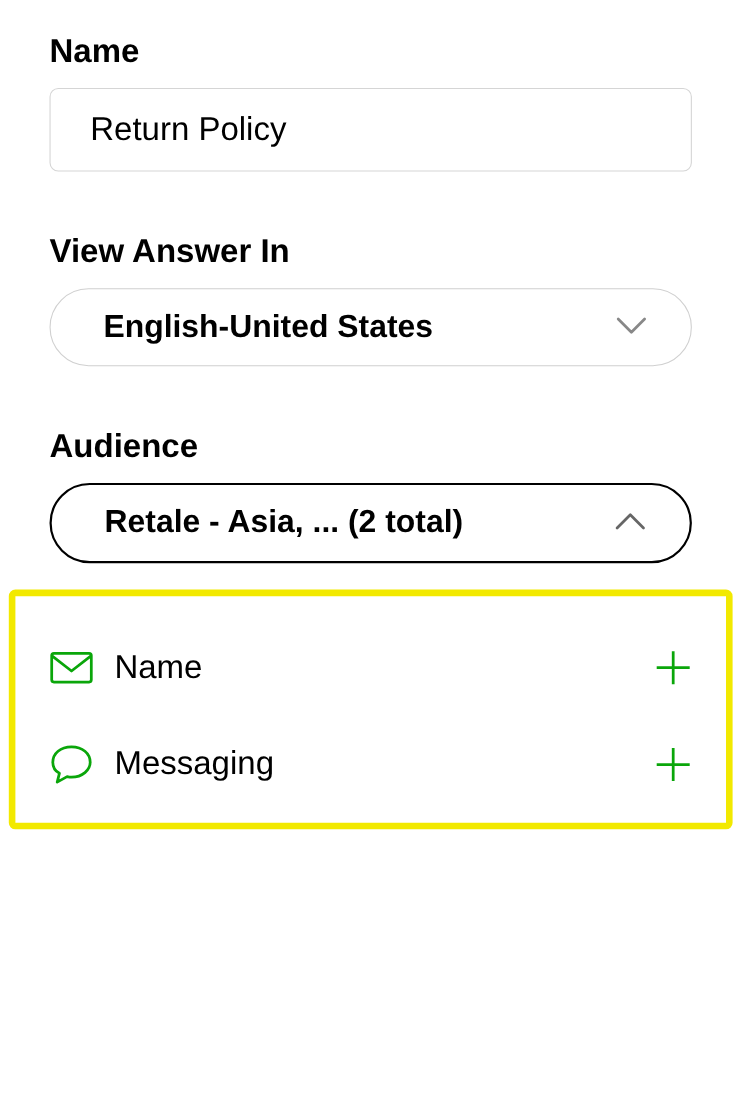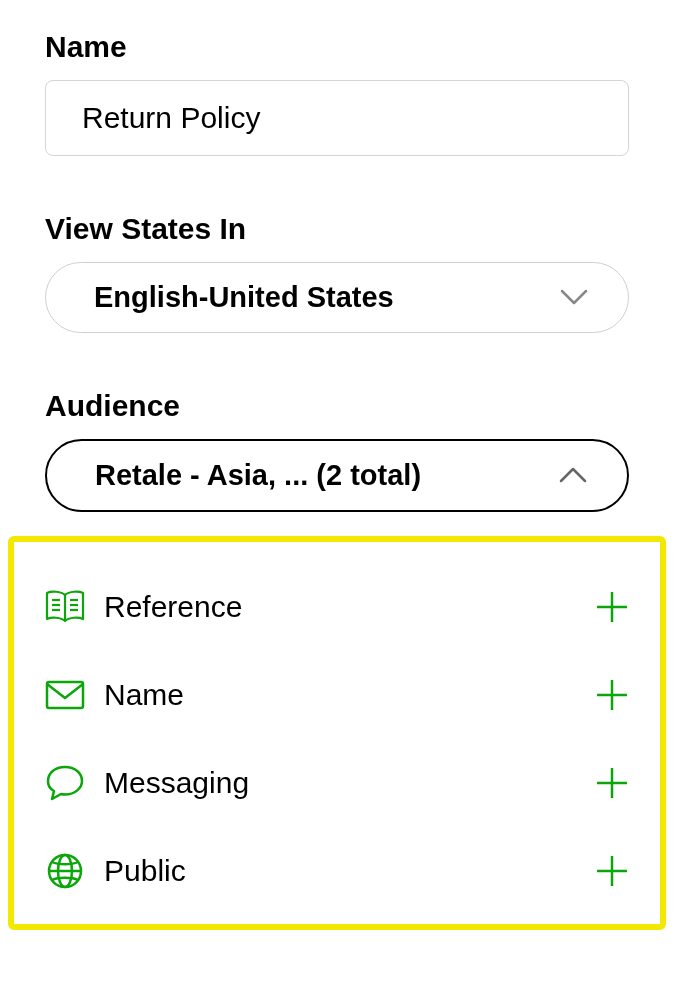--- a/index.html
+++ b/index.html
@@ -89,21 +89,21 @@
   </style>
 </head>
 <body>
 
 <div class="field">
   <label class="field-label">Name</label>
   <input type="text" class="text-input" value="Return Policy" style="">
 </div>
 
 <div class="field">
-  <label class="field-label">View States In</label>
+  <label class="field-label">View Answer In</label>
   <div class="select-pill">
     <span>English-United States</span>
     <span class="chevron">
       <svg width="32" height="20" viewBox="0 0 32 20" fill="none">
         <path d="M4 4 L16 16 L28 4" stroke="#888" stroke-width="2.5" fill="none" stroke-linecap="round" stroke-linejoin="round"></path>
       </svg>
     </span>
   </div>
 </div>
 
@@ -114,41 +114,20 @@
     <span class="chevron">
       <svg width="32" height="20" viewBox="0 0 32 20" fill="none">
         <path d="M4 16 L16 4 L28 16" stroke="#666" stroke-width="2.5" fill="none" stroke-linecap="round" stroke-linejoin="round"></path>
       </svg>
     </span>
   </div>
 </div>
 
 <div class="channel-box">
 
-  <div class="channel-row">
-    <span class="channel-icon">
-      <svg width="42" height="34" viewBox="0 0 42 34" fill="none" stroke="#0aa60a" stroke-width="2.2">
-        <path d="M21 5 C17 1, 7 1, 3 3 L3 29 C7 27, 17 27, 21 31 C25 27, 35 27, 39 29 L39 3 C35 1, 25 1, 21 5 Z" stroke-linejoin="round"></path>
-        <line x1="21" y1="5" x2="21" y2="31"></line>
-        <line x1="8" y1="10" x2="16" y2="10"></line>
-        <line x1="8" y1="15" x2="16" y2="15"></line>
-        <line x1="8" y1="20" x2="16" y2="20"></line>
-        <line x1="26" y1="10" x2="34" y2="10"></line>
-        <line x1="26" y1="15" x2="34" y2="15"></line>
-        <line x1="26" y1="20" x2="34" y2="20"></line>
-      </svg>
-    </span>
-    <span class="channel-label">Reference</span>
-    <span class="plus-icon">
-      <svg width="36" height="36" viewBox="0 0 36 36" stroke="#0aa60a" stroke-width="2.5">
-        <line x1="18" y1="3" x2="18" y2="33"></line>
-          <line x1="3" y1="18" x2="33" y2="18"></line>
-      </svg>
-    </span>
-  </div>
 
   <div class="channel-row">
     <span class="channel-icon">
       <svg width="40" height="30" viewBox="0 0 40 30" fill="none" stroke="#0aa60a" stroke-width="2.5">
         <rect x="2" y="2" width="36" height="26" rx="2"></rect>
         <path d="M2 4 L20 18 L38 4" stroke-linejoin="round"></path>
       </svg>
     </span>
     <span class="channel-label">Name</span>
     <span class="plus-icon">
@@ -167,32 +146,14 @@
     </span>
     <span class="channel-label">Messaging</span>
     <span class="plus-icon">
       <svg width="36" height="36" viewBox="0 0 36 36" stroke="#0aa60a" stroke-width="2.5">
         <line x1="18" y1="3" x2="18" y2="33"></line>
           <line x1="3" y1="18" x2="33" y2="18"></line>
       </svg>
     </span>
   </div>
 
-  <div class="channel-row">
-    <span class="channel-icon">
-      <svg width="38" height="38" viewBox="0 0 38 38" fill="none" stroke="#0aa60a" stroke-width="2.5">
-        <circle cx="19" cy="19" r="16"></circle>
-        <ellipse cx="19" cy="19" rx="7" ry="16"></ellipse>
-        <line x1="3" y1="19" x2="35" y2="19"></line>
-        <path d="M6 10 C12 13, 26 13, 32 10" fill="none"></path>
-        <path d="M6 28 C12 25, 26 25, 32 28" fill="none"></path>
-      </svg>
-    </span>
-    <span class="channel-label">Public</span>
-    <span class="plus-icon">
-      <svg width="36" height="36" viewBox="0 0 36 36" stroke="#0aa60a" stroke-width="2.5">
-        <line x1="18" y1="3" x2="18" y2="33"></line>
-          <line x1="3" y1="18" x2="33" y2="18"></line>
-      </svg>
-    </span>
-  </div>
 
 </div>
 
 </body></html>

